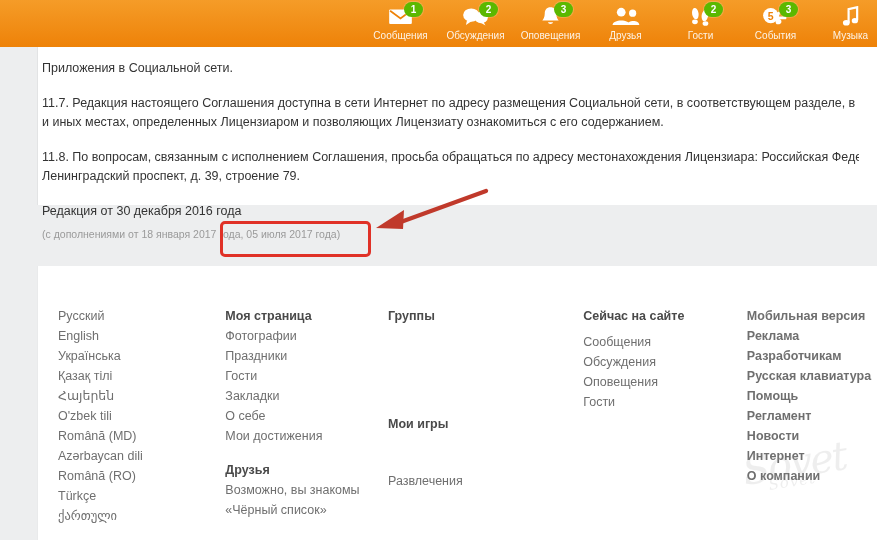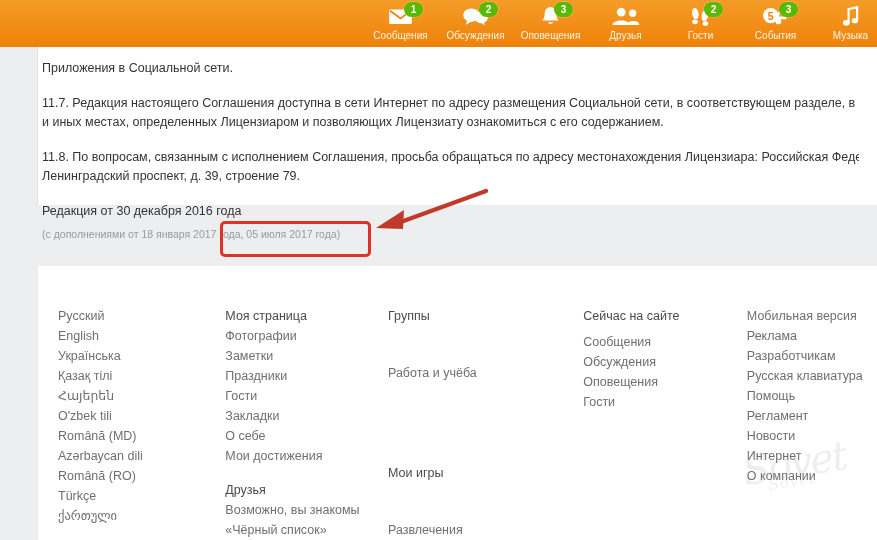--- a/index.html
+++ b/index.html
@@ -157,24 +157,24 @@
     position: absolute;
     left: 20px; top: 40px;
     right: 0; bottom: 0;
     display: flex;
   }
   .fcol { display: flex; flex-direction: column; }
   .fcol-1 { width: 180px; }
   .fcol-2 { width: 175px; }
   .fcol-3 { width: 167px; gap: 37px; }
   .fcol-4 { width: 176px; margin-left: 40px; }
-  .fcol-5 { width: 140px; }
+  .fcol-5 { width: 140px; font-weight: bold; }
   .fhead {
     font-size: 12.5px;
-    font-weight: normal;
+    font-weight: bold;
     color: #4a4a4a;
     line-height: 20px;
     margin-bottom: 0px;
     cursor: pointer;
     white-space: nowrap;
   }
   .flink {
     font-size: 12.5px;
     color: #6f6f6f;
     line-height: 20px;
@@ -376,35 +376,33 @@
         <span class="flink">Română (MD)</span>
         <span class="flink">Azərbaycan dili</span>
         <span class="flink">Română (RO)</span>
         <span class="flink">Türkçe</span>
         <span class="flink">ქართული</span>
       </div>
 
       <div class="fcol fcol-2">
         <span class="fhead">Моя страница</span>
         <span class="flink">Фотографии</span>
-        <span class="flink">Заметки</span>
         <span class="flink">Праздники</span>
         <span class="flink">Гости</span>
         <span class="flink">Закладки</span>
         <span class="flink">О себе</span>
         <span class="flink">Мои достижения</span>
         <span class="fspacer"></span>
         <span class="fhead">Друзья</span>
         <span class="flink">Возможно, вы знакомы</span>
         <span class="flink">«Чёрный список»</span>
       </div>
 
       <div class="fcol fcol-3">
         <span class="fhead">Группы</span>
-        <span class="flink">Работа и учёба</span>
         <span class="fspacer"></span>
         <span class="fhead">Мои игры</span>
         <span class="flink">Развлечения</span>
       </div>
 
       <div class="fcol fcol-4">
         <span class="fhead">Сейчас на сайте</span>
         <span class="fspacer" style="height:6px;"></span>
         <span class="flink">Сообщения</span>
         <span class="flink">Обсуждения</span>

